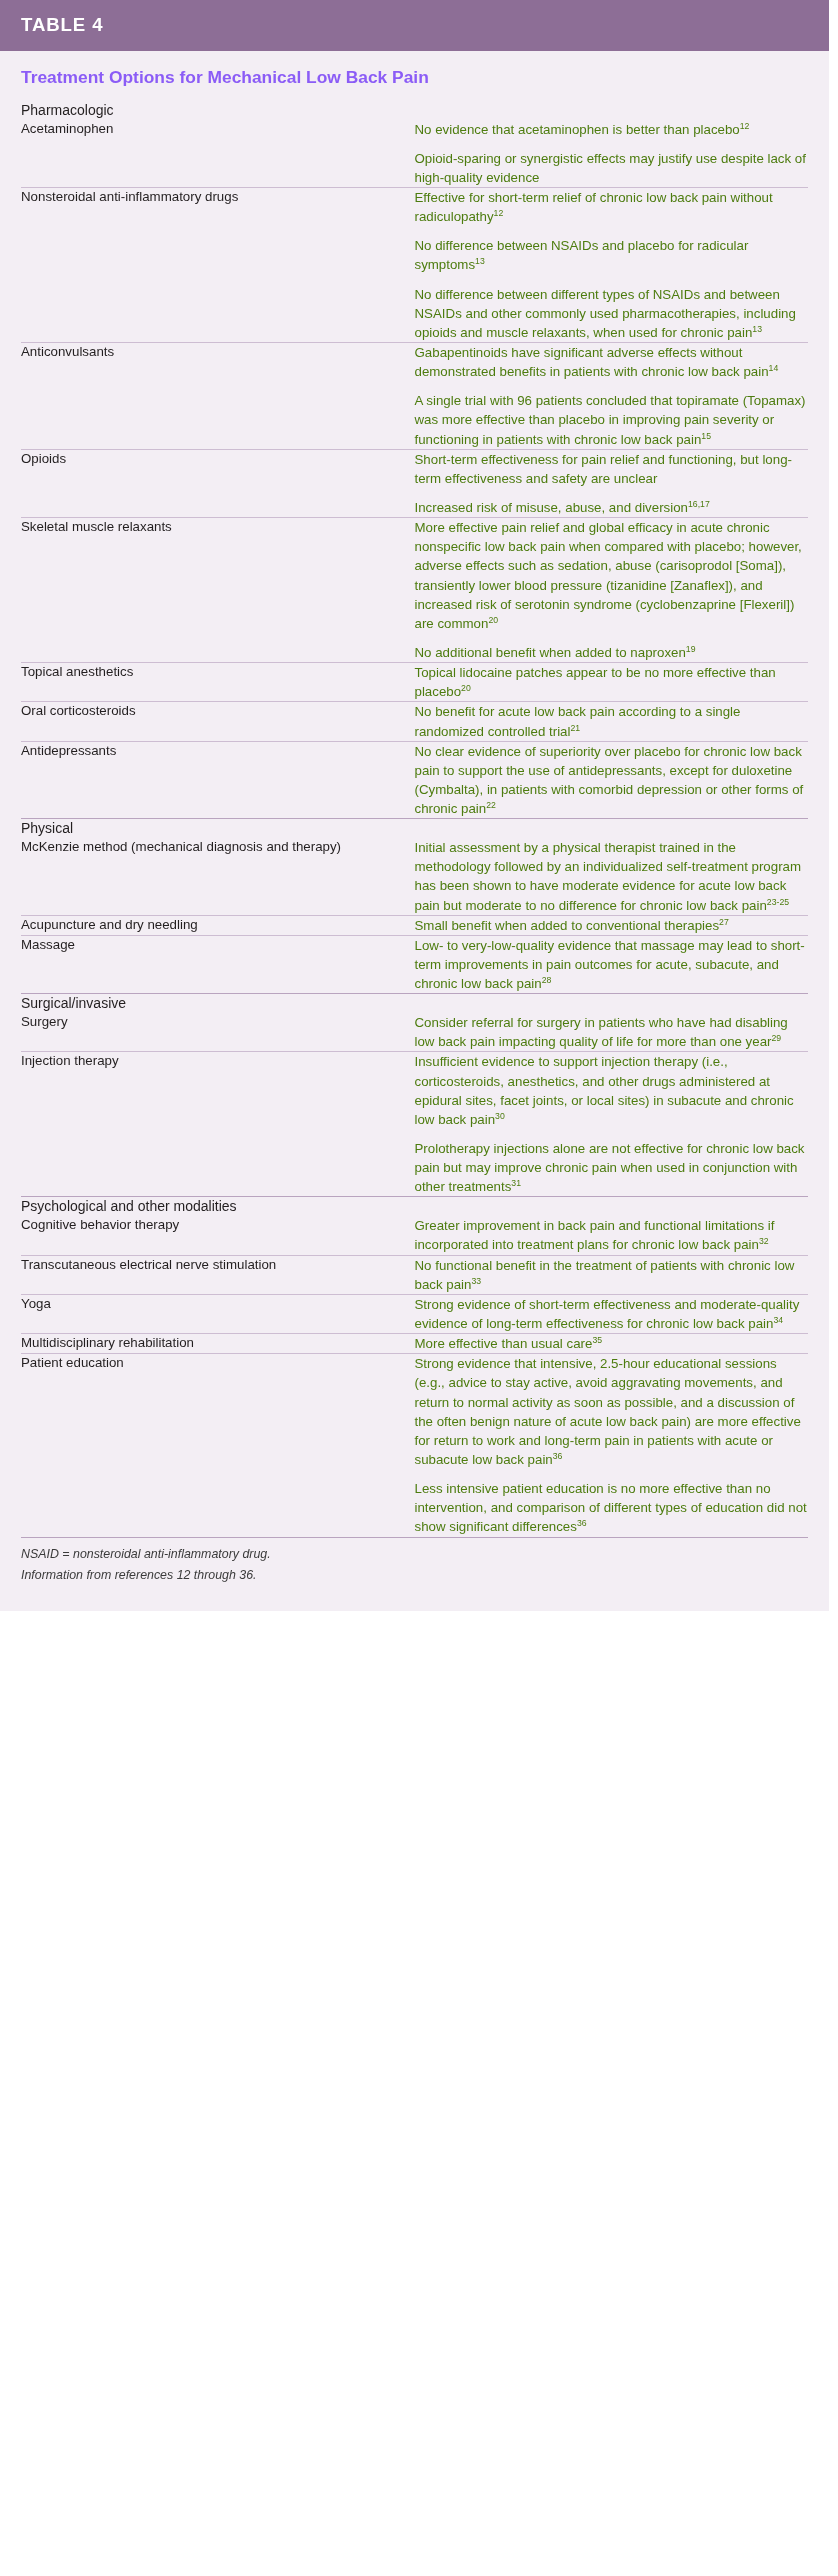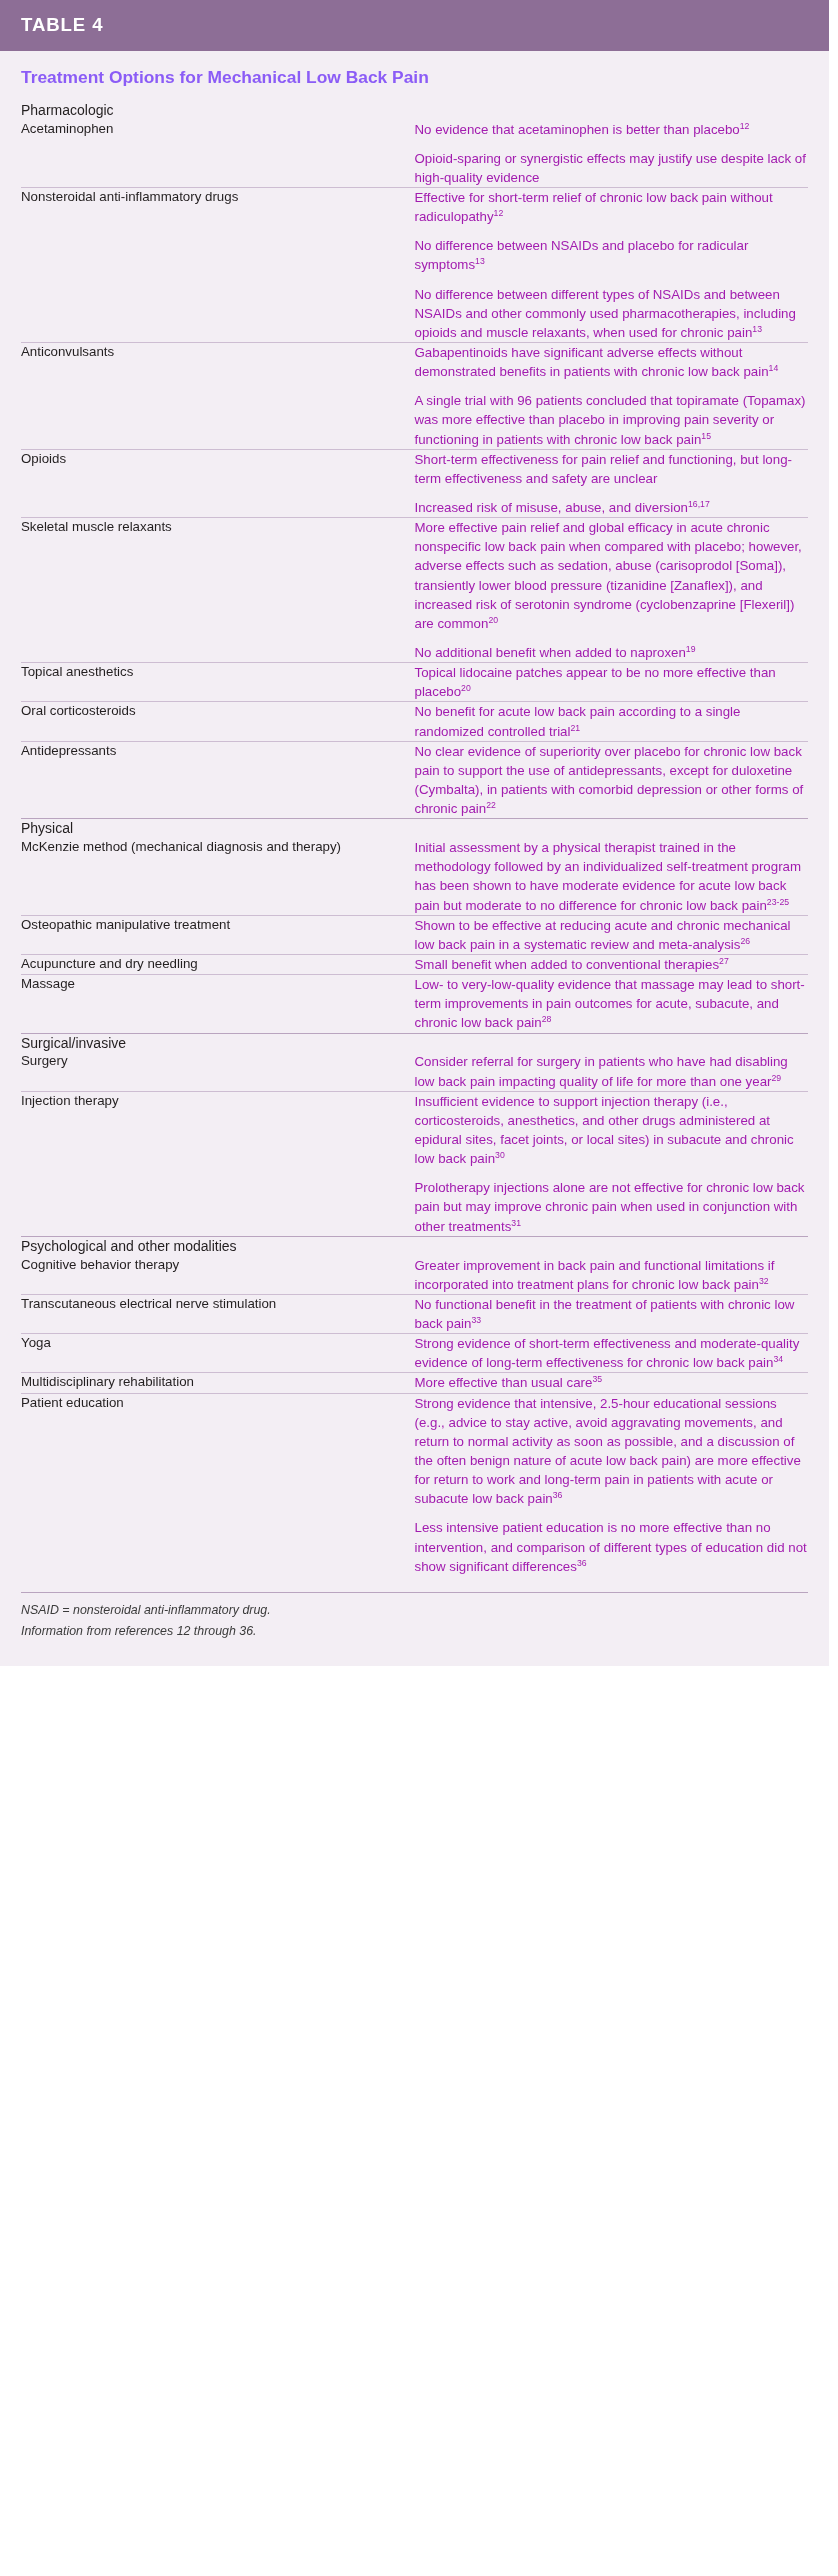--- a/index.html
+++ b/index.html
@@ -75,34 +75,34 @@
     padding-right: 10px !important;
     box-sizing: border-box;
   }
   .label-text {
     font-size: 13.3px;
     color: #231f20;
     line-height: 1.42;
   }
   .desc-text {
     font-size: 13.3px;
-    color: #a21caf;
+    color: #4d7c0f;
     line-height: 1.44;
   }
   .desc-text + .desc-text {
     margin-top: 10px;
   }
   sup {
     font-size: 8.7px;
     line-height: 0;
     vertical-align: super;
   }
   .footer {
     border-top: 1.2px solid #b9a4bf;
-    margin-top: 16px;
+    margin-top: 0;
     padding: 8.7px 0 16px 0;
   }
   .footer p {
     margin: 0 0 3.7px 0;
     font-size: 12.4px;
     font-style: italic;
     color: #3b3b3b;
     line-height: 1.4;
   }
 </style>
@@ -198,28 +198,20 @@
           <tr class="data-row nosep">
             <td class="col-label">
               <div class="label-text">McKenzie method (mechanical diagnosis and therapy)</div>
             </td>
             <td>
               <div class="desc-text"><span>Initial assessment by a physical therapist trained in the methodology followed by an individualized self-treatment program has been shown to have moderate evidence for acute low back pain but moderate to no difference for chronic low back pain</span><sup>23-25</sup></div>
             </td>
           </tr>
           <tr class="data-row">
             <td class="col-label">
-              <div class="label-text">Osteopathic manipulative treatment</div>
-            </td>
-            <td>
-              <div class="desc-text"><span>Shown to be effective at reducing acute and chronic mechanical low back pain in a systematic review and meta-analysis</span><sup>26</sup></div>
-            </td>
-          </tr>
-          <tr class="data-row">
-            <td class="col-label">
               <div class="label-text">Acupuncture and dry needling</div>
             </td>
             <td>
               <div class="desc-text"><span>Small benefit when added to conventional therapies</span><sup>27</sup></div>
             </td>
           </tr>
           <tr class="data-row">
             <td class="col-label">
               <div class="label-text">Massage</div>
             </td>

